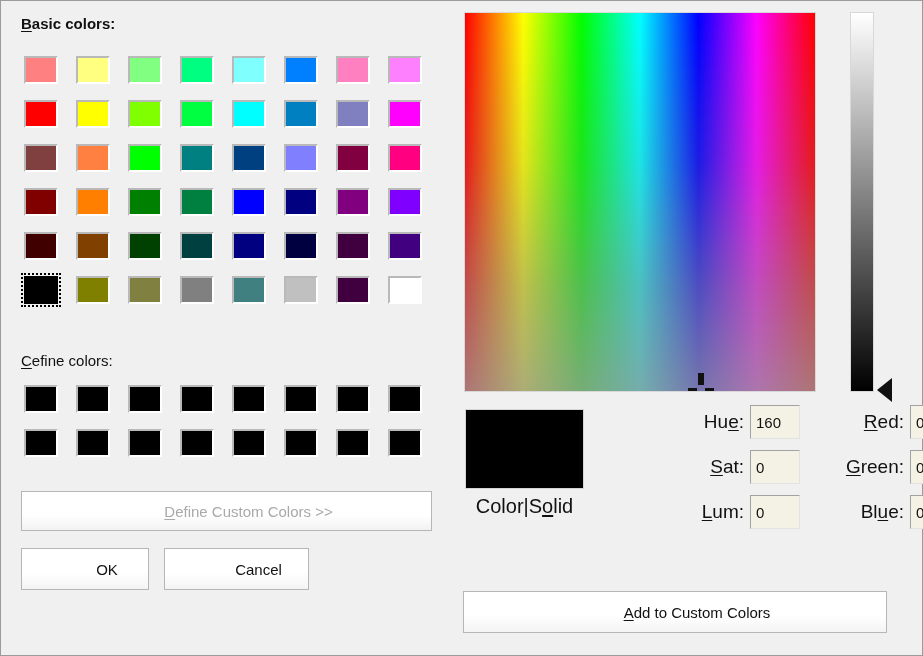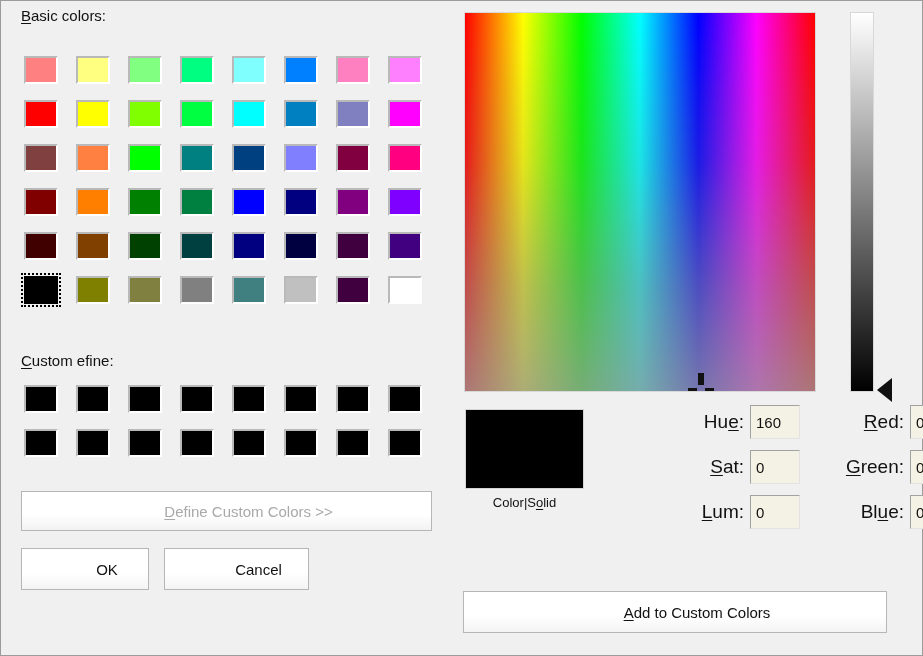--- a/index.html
+++ b/index.html
@@ -72,21 +72,21 @@
     left: 0; top: 0;
     width: 460px;
     height: 100%;
   }
   .section-label {
     position: absolute;
     font-size: 15px;
     color: #111;
     white-space: nowrap;
   }
-  #basic-label { left: 20px; top: 6px; }
+  #basic-label { left: 20px; top: 14px; font-weight: bold; }
   #custom-label { left: 20px; top: 351px; }
   .acc { text-decoration: underline; text-underline-offset: 2px; }
 
   
   .swatch-grid {
     position: absolute;
     display: grid;
     grid-template-columns: repeat(8, 52px);
     grid-auto-rows: 44px;
   }
@@ -234,21 +234,21 @@
     width: 117px;
     height: 78px;
     background: #000;
     border: 1px solid #d4d4d4;
   }
   #preview-caption {
     position: absolute;
     left: 4px; top: 494px;
     width: 119px;
     text-align: center;
-    font-size: 13px;
+    font-size: 20px;
     color: #111;
     white-space: nowrap;
   }
 
   .field-row { position: absolute; height: 34px; }
   .field-label {
     position: absolute;
     right: 0;
     top: 0;
     line-height: 34px;
@@ -446,21 +446,21 @@
             <div class="swatch-inner" style="background: rgb(192, 192, 192);"></div>
           </div>
           <div class="swatch-cell">
             <div class="swatch-inner" style="background: rgb(64, 0, 64);"></div>
           </div>
           <div class="swatch-cell">
             <div class="swatch-inner" style="background: rgb(255, 255, 255);"></div>
           </div>
         </div>
 
-      <div class="section-label" id="custom-label"><span class="acc">C</span><span>ustom efine:</span></div>
+      <div class="section-label" id="custom-label"><span class="acc">C</span><span>efine colors:</span></div>
 
       <div class="swatch-grid" id="custom-grid">
           <div class="swatch-cell">
             <div class="swatch-inner" style="background: rgb(0, 0, 0);"></div>
           </div>
           <div class="swatch-cell">
             <div class="swatch-inner" style="background: rgb(0, 0, 0);"></div>
           </div>
           <div class="swatch-cell">
             <div class="swatch-inner" style="background: rgb(0, 0, 0);"></div>

